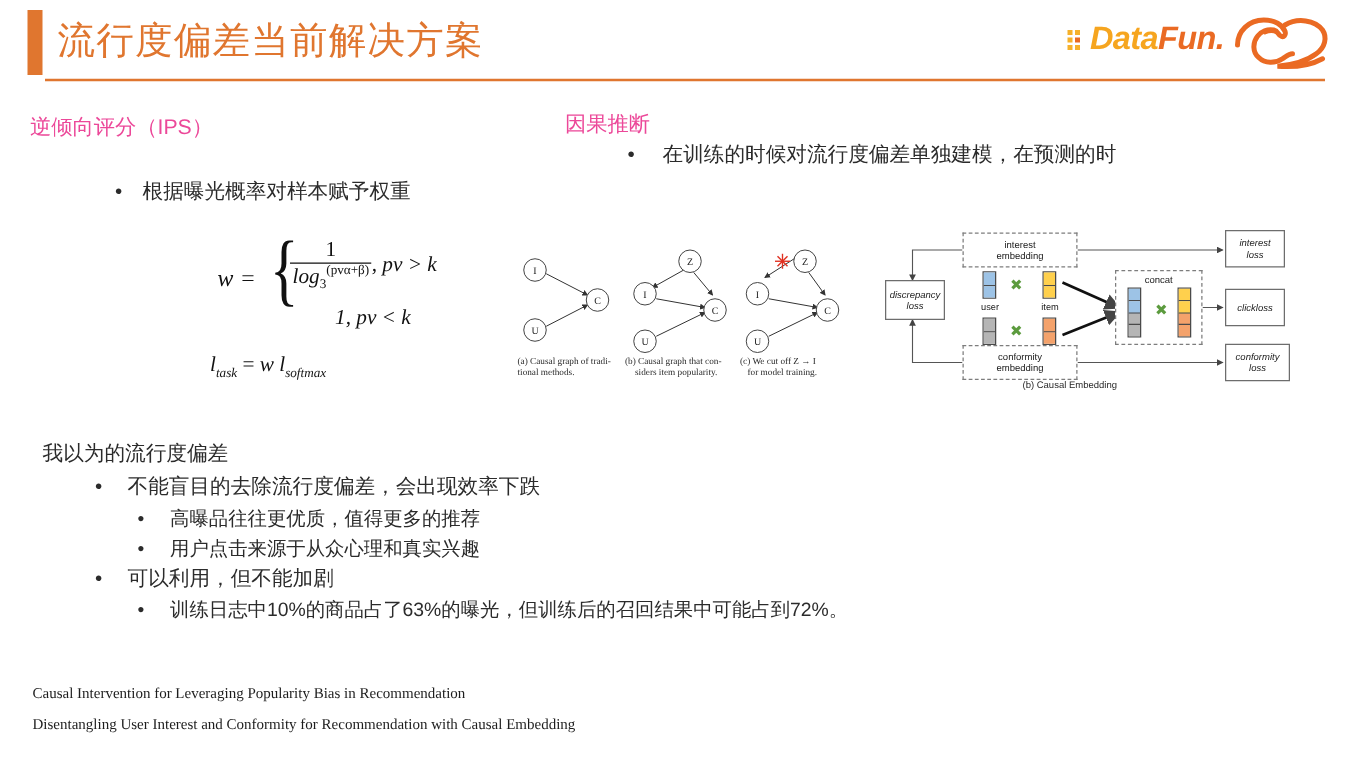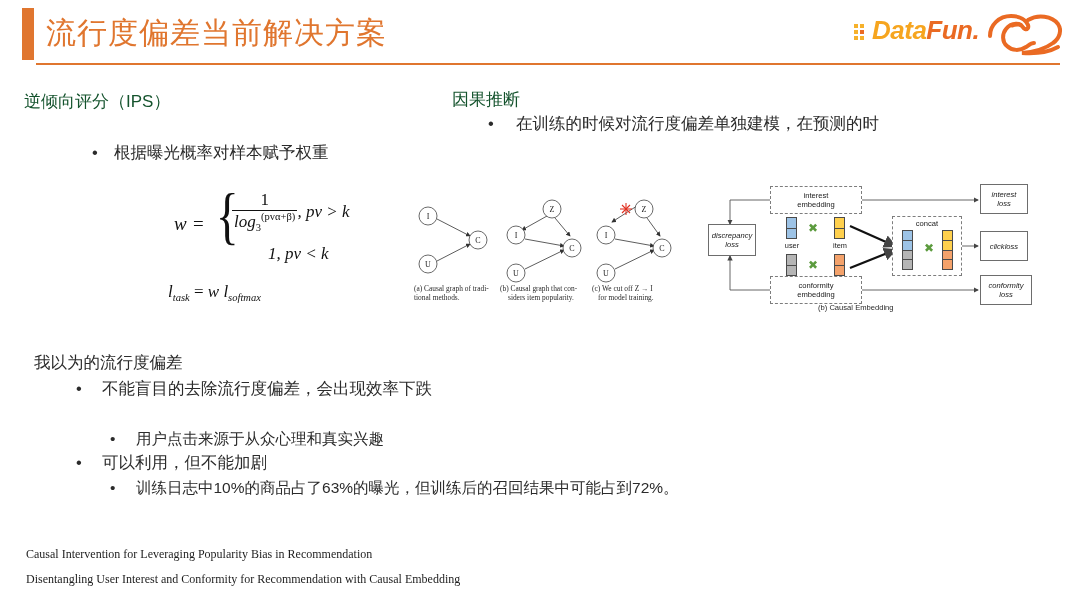--- a/index.html
+++ b/index.html
@@ -24,21 +24,21 @@
   .logo-dots{position:absolute;left:0;top:14px;width:16px;height:20px;}
   .logo-dots i{position:absolute;width:4px;height:4px;background:#F6B12B;display:block;}
   .logo-word{
     position:absolute;left:18px;top:5px;font-size:26px;font-weight:bold;font-style:italic;
     color:#F6A51F;letter-spacing:-.5px;white-space:nowrap;
   }
   .logo-word .fun{color:#EA6A23;}
   .logo-mark{position:absolute;right:0;top:0;width:82px;height:52px;}
 
   
-  .sec-head{position:absolute;font-size:17px;color:#14532d;white-space:nowrap;}
+  .sec-head{position:absolute;font-size:17px;color:#ec4899;white-space:nowrap;}
   .b1,.b2,.b3{position:absolute;color:#2b2b2b;}
   .b1{font-size:16.5px;}
   .b2{font-size:15.5px;}
   .bullet{display:inline-block;width:22px;text-align:left;}
   .dot::before{content:"\2022";}
 
   
   .formula{position:absolute;font-family:"Liberation Serif","DejaVu Serif",serif;font-style:italic;color:#111;}
   .brace{
     position:absolute;font-size:64px;font-family:"Liberation Serif",serif;
@@ -127,21 +127,21 @@
     <div class="formula" style="left:268px;top:244px;font-size:17px;white-space:nowrap;">1, pv &lt; k</div>
 
     <div class="formula" style="left:168px;top:282px;font-size:17px;white-space:nowrap;">
       <span>l</span><sub>task</sub>
       <span style="font-style:normal">=</span>
       <span>w l</span><sub>softmax</sub>
     </div>
   </div>
 
   <div class="sec-head" style="left:452px;top:88px;">因果推断</div>
-  <div class="b1" style="left:488px;top:113px;white-space:nowrap;">
+  <div class="b1" style="left:502px;top:113px;white-space:nowrap;">
     <span class="bullet dot"></span><span style="margin-left:6px">在训练的时候对流行度偏差单独建模，在预测的时</span>
   </div>
 
   <div class="figabc">
     <svg width="272" height="116" viewBox="0 0 272 116">
       <defs>
         <marker id="ah" markerWidth="6" markerHeight="6" refX="5" refY="3" orient="auto">
           <path d="M0,0 L6,3 L0,6 z" fill="#333"></path>
         </marker>
       </defs>
@@ -301,20 +301,23 @@
 
     <div class="ce-cap" style="left:128px;top:125px;">(b) Causal Embedding</div>
   </div>
 
   <div class="b1" style="left:34px;top:352px;white-space:nowrap;">我以为的流行度偏差</div>
 
   <div class="b1" style="left:76px;top:378px;white-space:nowrap;">
     <span class="bullet dot"></span><span style="margin-left:4px">不能盲目的去除流行度偏差，会出现效率下跌</span>
   </div>
 
+  <div class="b2" style="left:110px;top:405px;white-space:nowrap;">
+    <span class="bullet dot"></span><span style="margin-left:4px">高曝品往往更优质，值得更多的推荐</span>
+  </div>
   <div class="b2" style="left:110px;top:429px;white-space:nowrap;">
     <span class="bullet dot"></span><span style="margin-left:4px">用户点击来源于从众心理和真实兴趣</span>
   </div>
 
   <div class="b1" style="left:76px;top:452px;white-space:nowrap;">
     <span class="bullet dot"></span><span style="margin-left:4px">可以利用，但不能加剧</span>
   </div>
   <div class="b2" style="left:110px;top:478px;white-space:nowrap;">
     <span class="bullet dot"></span><span style="margin-left:4px">训练日志中10%的商品占了63%的曝光，但训练后的召回结果中可能占到72%。</span>
   </div>

